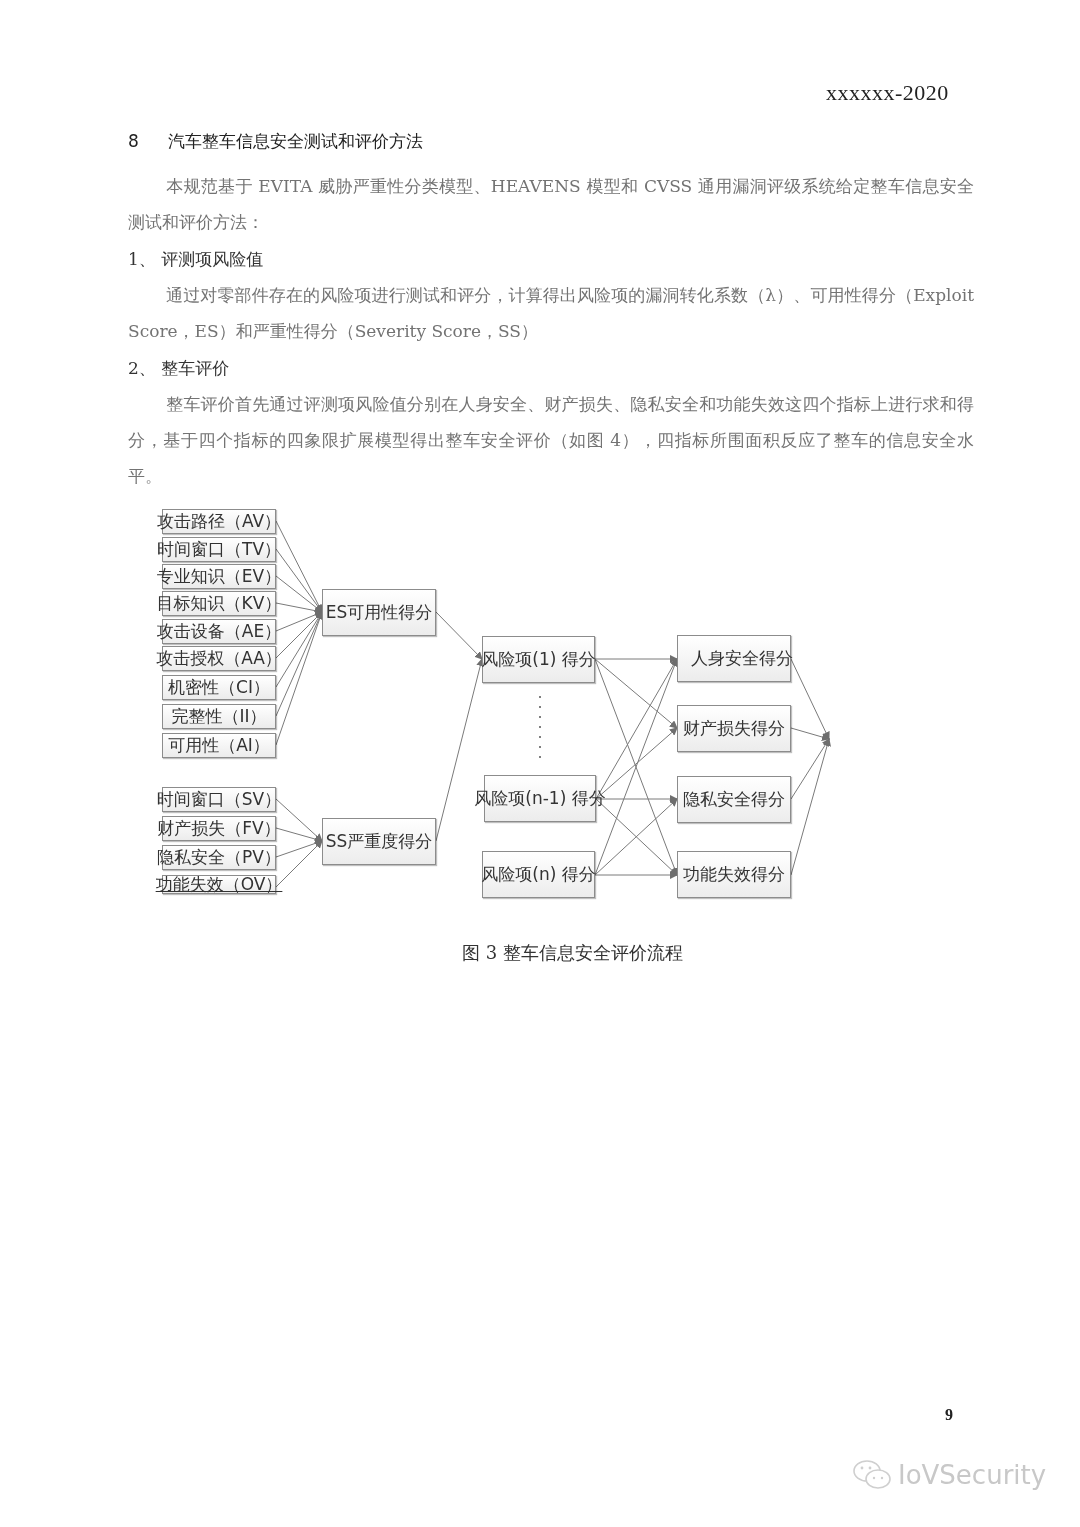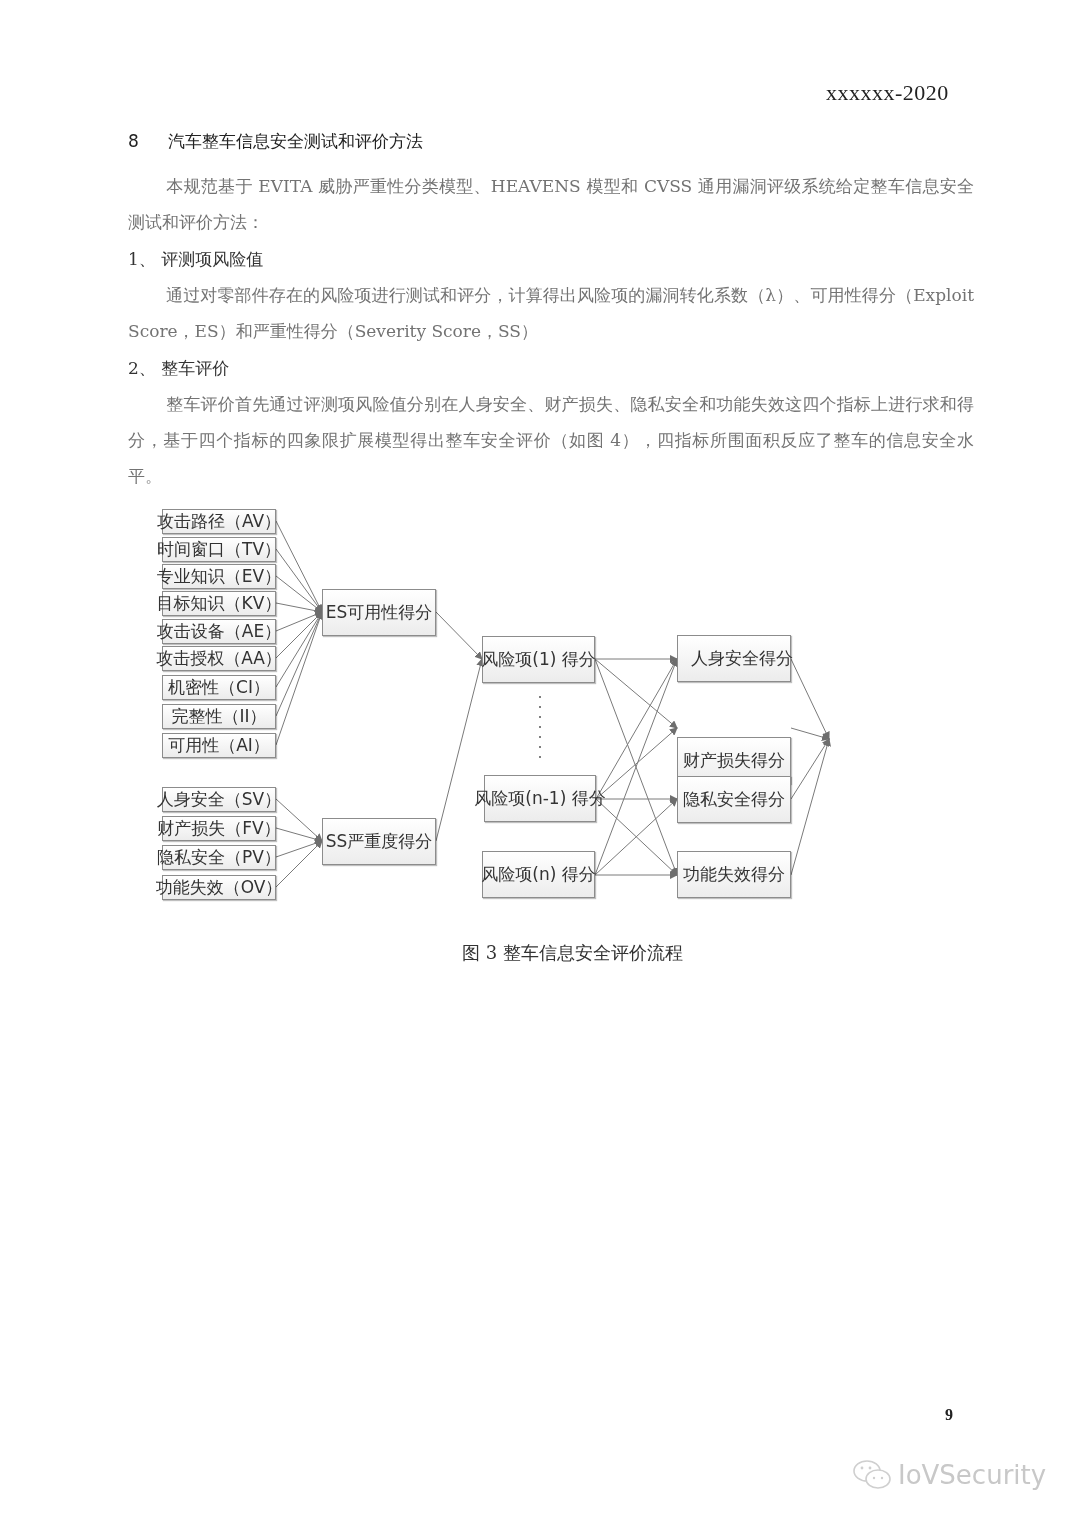--- a/index.html
+++ b/index.html
@@ -109,34 +109,34 @@
   <div class="node" style="left:162px;top:509px;width:114px;height:25px;">攻击路径（AV）</div>
   <div class="node" style="left:162px;top:537px;width:114px;height:25px;">时间窗口（TV）</div>
   <div class="node" style="left:162px;top:564px;width:114px;height:25px;">专业知识（EV）</div>
   <div class="node" style="left:162px;top:591px;width:114px;height:25px;">目标知识（KV）</div>
   <div class="node" style="left:162px;top:619px;width:114px;height:25px;">攻击设备（AE）</div>
   <div class="node" style="left:162px;top:646px;width:114px;height:25px;">攻击授权（AA）</div>
   <div class="node" style="left:162px;top:675px;width:114px;height:25px;">机密性（CI）</div>
   <div class="node" style="left:162px;top:704px;width:114px;height:25px;">完整性（II）</div>
   <div class="node" style="left:162px;top:733px;width:114px;height:25px;">可用性（AI）</div>
 
-  <div class="node" style="left:162px;top:787px;width:114px;height:25px;">人身安全（SV）</div>
+  <div class="node" style="left:162px;top:787px;width:114px;height:25px;">时间窗口（SV）</div>
   <div class="node" style="left:162px;top:816px;width:114px;height:25px;">财产损失（FV）</div>
   <div class="node" style="left:162px;top:845px;width:114px;height:25px;">隐私安全（PV）</div>
-  <div class="node" style="left:162px;top:875px;width:114px;height:25px;">功能失效（OV）</div>
+  <div class="node" style="left:162px;top:875px;width:114px;height:19px;text-decoration:underline;">功能失效（OV）</div>
 
   <div class="node" style="left:322px;top:589px;width:114px;height:47px;">ES可用性得分</div>
   <div class="node" style="left:322px;top:818px;width:114px;height:47px;">SS严重度得分</div>
 
   <div class="node" style="left:482px;top:636px;width:113px;height:47px;">风险项(1) 得分</div>
   <div class="node" style="left:484px;top:775px;width:112px;height:47px;">风险项(n-1) 得分</div>
   <div class="node" style="left:482px;top:851px;width:113px;height:47px;">风险项(n) 得分</div>
 
   <div class="node" style="left:677px;top:635px;width:114px;height:47px;padding-left:16px;">人身安全得分</div>
-  <div class="node" style="left:677px;top:705px;width:114px;height:47px;margin-top:32px;">财产损失得分</div>
+  <div class="node" style="left:677px;top:705px;width:114px;height:47px;">财产损失得分</div>
   <div class="node" style="left:677px;top:776px;width:114px;height:47px;">隐私安全得分</div>
   <div class="node" style="left:677px;top:851px;width:114px;height:47px;">功能失效得分</div>
 
 </div>
 
 <div class="abs caption">图 3 整车信息安全评价流程</div>
 
 <div class="abs page-number">9</div>
 
 <div class="abs watermark">

